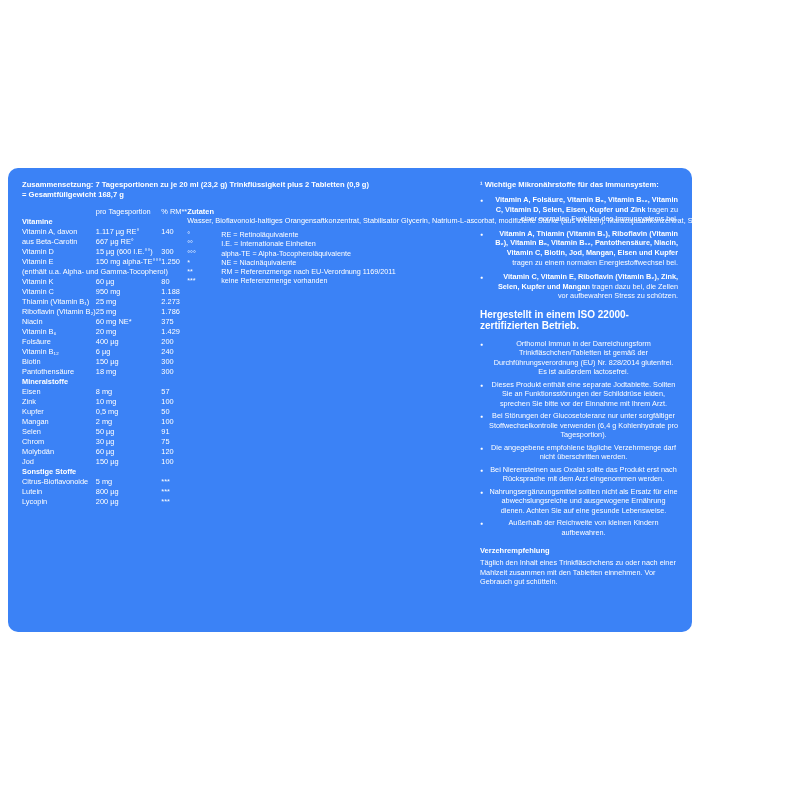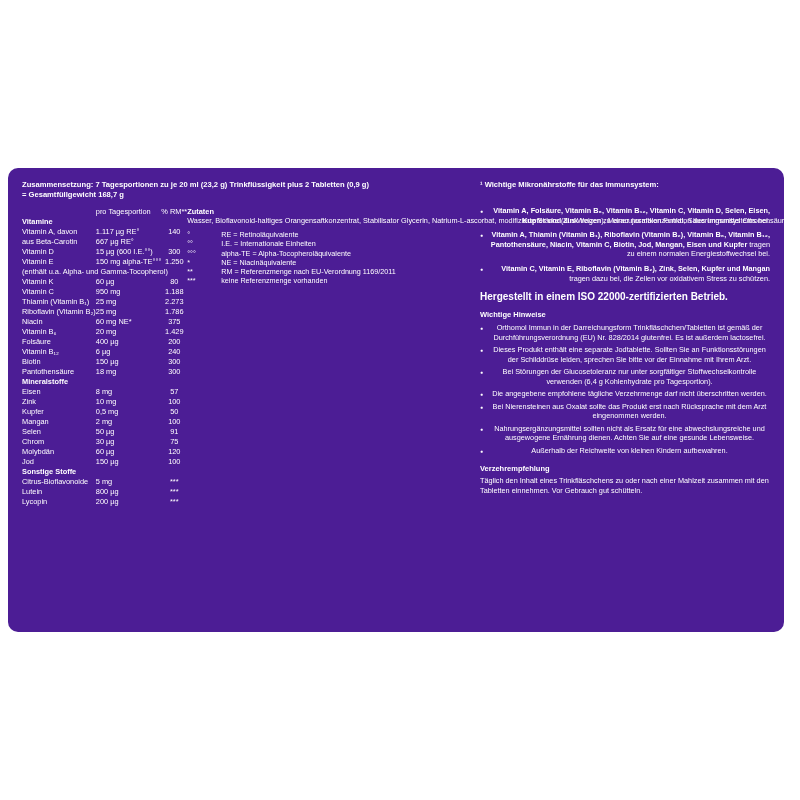--- a/index.html
+++ b/index.html
@@ -5,22 +5,22 @@
   html,body{margin:0;padding:0;}
   body{
     width:800px;height:800px;
     background:#ffffff;
     font-family:"Liberation Sans", sans-serif;
     -webkit-font-smoothing:antialiased;
   }
   .panel{
     position:absolute;
     left:8px;top:168px;
-    width:776px;height:464px;
-    background:#4c1d95;
+    width:684px;height:464px;
+    background:#3b82f6;
     border-radius:10px;
     color:#ffffff;
     box-sizing:border-box;
     padding:12px 14px 10px 14px;
     overflow:hidden;
   }
   .cols{display:flex;gap:18px;height:100%;}
   .col-left{width:440px;flex:0 0 440px;}
   .col-right{flex:1;border-left:0px;}
   .hdr{
@@ -30,38 +30,38 @@
     border-collapse:collapse;width:100%;
   }
   table.nutri td{
     font-size:7.4px;line-height:9.4px;
     vertical-align:top;
     padding:0 0 0.6px 0;
     white-space:nowrap;
   }
   td.c1{width:120px;}
   td.c2{width:92px;text-align:left;}
-  td.c3{width:34px;text-align:center;padding-right:4px;}
+  td.c3{width:34px;text-align:left;padding-right:4px;}
   td.c4{padding-left:10px;white-space:normal;}
   .colhead td{font-weight:normal;font-size:7.2px;padding-bottom:2px;}
   .sect{font-weight:bold;padding-top:4px;margin-top:37px;}
   .indent{padding-left:6px;}
   .ingr-title{font-weight:bold;font-size:7.4px;}
   .ingr-body{
     font-size:7.3px;line-height:9.5px;
     text-align:justify;
   }
   .legend{margin-top:4px;}
   .legend div{
     font-size:7.2px;line-height:9.3px;
     display:flex;
   }
   .legend .sym{width:34px;flex:0 0 34px;}
   .right-title{
-    font-size:7.6px;font-weight:bold;line-height:10px;margin-bottom:16px;
+    font-size:7.6px;font-weight:bold;line-height:10px;margin-bottom:5px;
   }
   ul.bul{list-style:none;margin:0;padding:0;}
   ul.bul li{
     font-size:7.3px;line-height:9.6px;
     padding-left:9px;position:relative;margin-bottom:5px;
     text-align:right;
   }
   ul.bul li:before{
     content:"\25CF";
     position:absolute;left:0;top:0;font-size:5px;line-height:11px;
@@ -281,26 +281,25 @@
       </tbody>
         </table>
     </div>
 
     <div class="col-right">
       <div class="right-title">¹ Wichtige Mikronährstoffe für das Immunsystem:</div>
 
       <ul class="bul">
         <li><span class="bold">Vitamin A, Folsäure, Vitamin B₆, Vitamin B₁₂, Vitamin C, Vitamin D, Selen, Eisen, Kupfer und Zink</span><span> tragen zu einer normalen Funktion des Immunsystems bei.</span></li>
         <li><span class="bold">Vitamin A, Thiamin (Vitamin B₁), Riboflavin (Vitamin B₂), Vitamin B₆, Vitamin B₁₂, Pantothensäure, Niacin, Vitamin C, Biotin, Jod, Mangan, Eisen und Kupfer</span><span> tragen zu einem normalen Energiestoffwechsel bei.</span></li>
-        <li><span class="bold">Vitamin C, Vitamin E, Riboflavin (Vitamin B₂), Zink, Selen, Kupfer und Mangan</span><span> tragen dazu bei, die Zellen vor oxidativem Stress zu schützen.</span></li>
+        <li><span class="bold">Vitamin C, Vitamin E, Riboflavin (Vitamin B₂), Zink, Selen, Kupfer und Mangan</span><span> tragen dazu bei, die Zellen vor aufbewahren Stress zu schützen.</span></li>
       </ul>
 
       <div class="iso">Hergestellt in einem ISO 22000-zertifizierten Betrieb.</div>
 
-      <div class="hinw-title">Wichtige Hinweise</div>
       <ul class="hin">
         <li>Orthomol Immun in der Darreichungsform Trinkfläschchen/Tabletten ist gemäß der Durchführungsverordnung (EU) Nr. 828/2014 glutenfrei. Es ist außerdem lactosefrei.</li>
         <li>Dieses Produkt enthält eine separate Jodtablette. Sollten Sie an Funktionsstörungen der Schilddrüse leiden, sprechen Sie bitte vor der Einnahme mit Ihrem Arzt.</li>
         <li>Bei Störungen der Glucosetoleranz nur unter sorgfältiger Stoffwechselkontrolle verwenden (6,4 g Kohlenhydrate pro Tagesportion).</li>
         <li>Die angegebene empfohlene tägliche Verzehrmenge darf nicht überschritten werden.</li>
         <li>Bei Nierensteinen aus Oxalat sollte das Produkt erst nach Rücksprache mit dem Arzt eingenommen werden.</li>
         <li>Nahrungsergänzungsmittel sollten nicht als Ersatz für eine abwechslungsreiche und ausgewogene Ernährung dienen. Achten Sie auf eine gesunde Lebensweise.</li>
         <li>Außerhalb der Reichweite von kleinen Kindern aufbewahren.</li>
       </ul>
 

